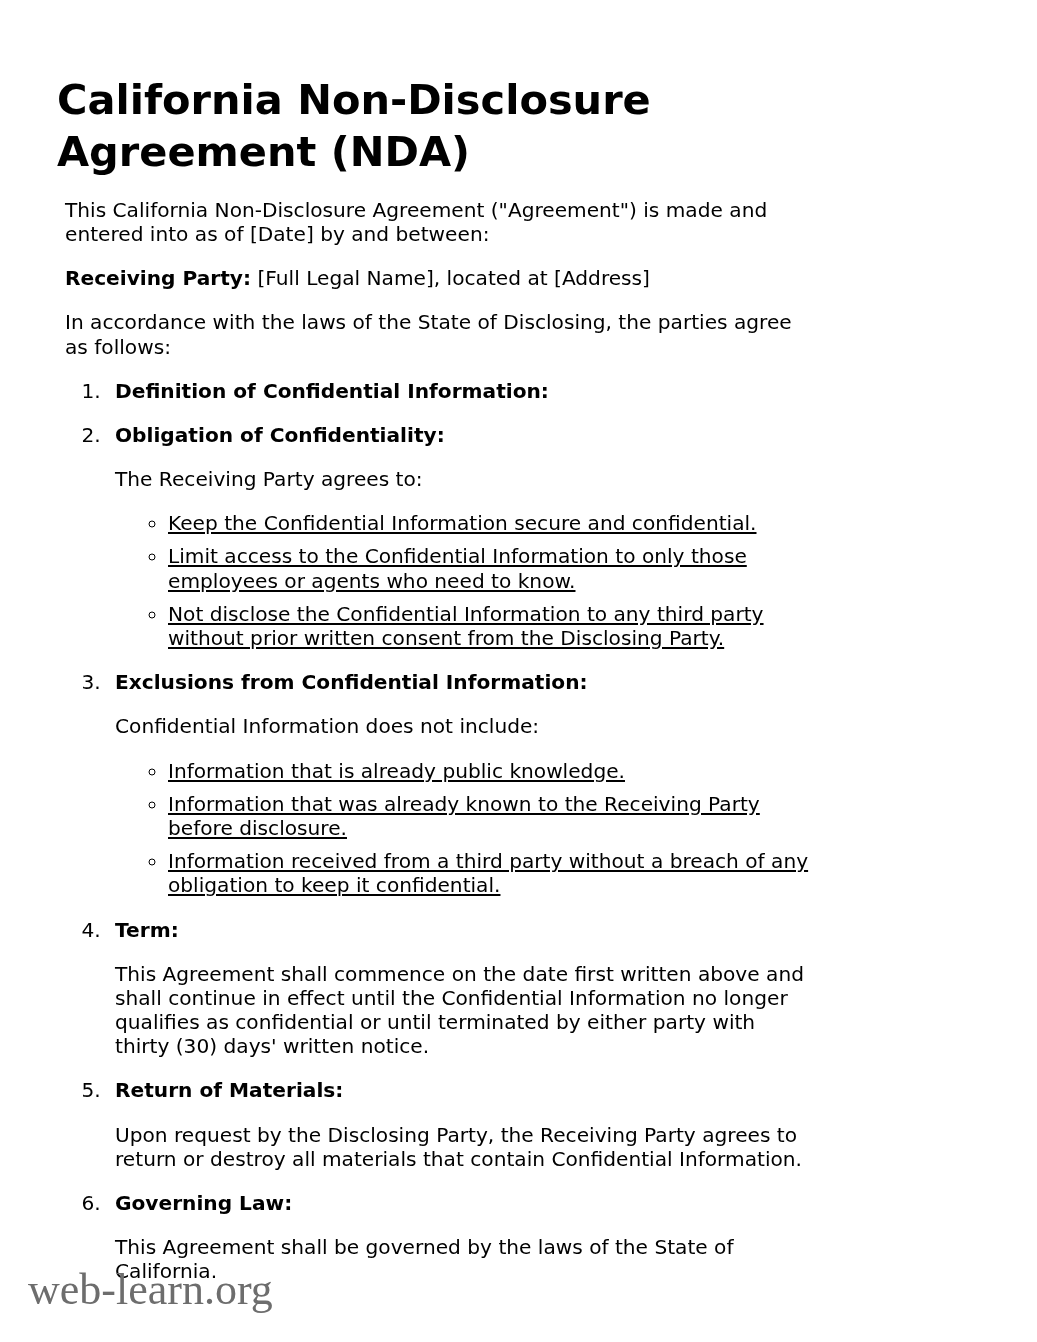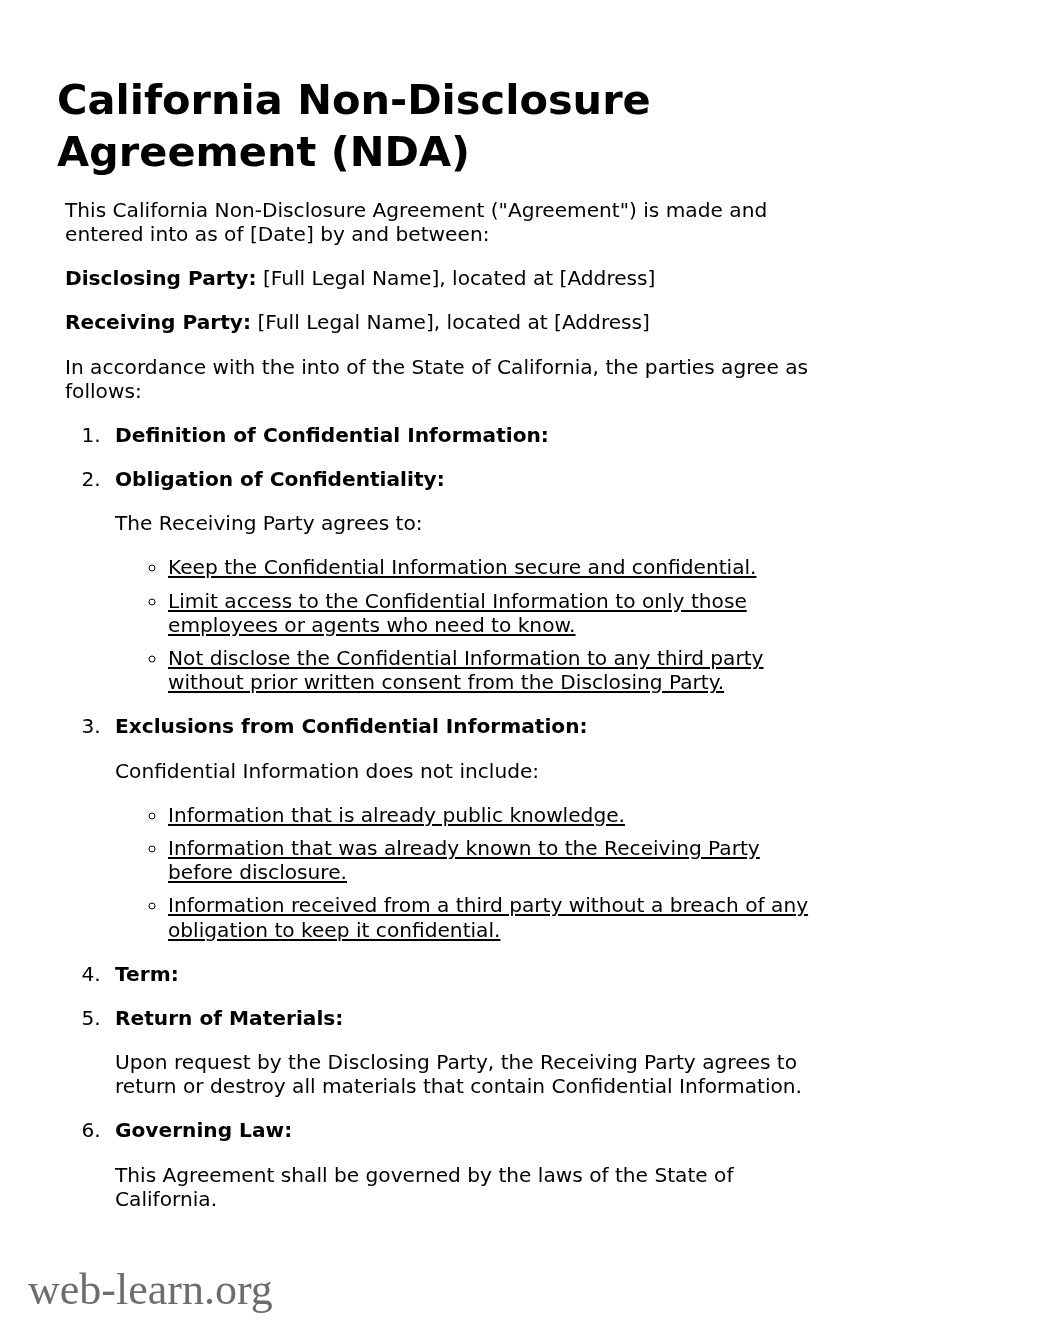--- a/index.html
+++ b/index.html
@@ -57,25 +57,24 @@
 </style>
 </head>
 <body>
 
 <div class="page">
 
   <h1>California Non-Disclosure Agreement (NDA)</h1>
 
   <p>This California Non-Disclosure Agreement ("Agreement") is made and entered into as of [Date] by and between:</p>
 
-  <p><strong>Disclosing Party:</strong><span> [Full Legal Name], located at [Address]</span></p>
 
   <p><strong>Receiving Party:</strong><span> [Full Legal Name], located at [Address]</span></p>
 
-  <p>In accordance with the into of the State of California, the parties agree as follows:</p>
+  <p>In accordance with the laws of the State of Disclosing, the parties agree as follows:</p>
 
   <ol class="sections" id="sections-list">
   <li>
     <p class="sec-heading"><strong>Definition of Confidential Information:</strong></p>
       </li>
 
   <li>
     <p class="sec-heading"><strong>Obligation of Confidentiality:</strong></p>
   <p>The Receiving Party agrees to:</p>
         <ul class="bullets">
@@ -90,20 +89,21 @@
   <p>Confidential Information does not include:</p>
         <ul class="bullets">
           <li>Information that is already public knowledge.</li>
           <li>Information that was already known to the Receiving Party before disclosure.</li>
           <li>Information received from a third party without a breach of any obligation to keep it confidential.</li>
         </ul>
       </li>
 
   <li>
     <p class="sec-heading"><strong>Term:</strong></p>
+  <p>This Agreement shall commence on the date first written above and shall continue in effect until the Confidential Information no longer qualifies as confidential or until terminated by either party with thirty (30) days' written notice.</p>
       </li>
 
   <li>
     <p class="sec-heading"><strong>Return of Materials:</strong></p>
   <p>Upon request by the Disclosing Party, the Receiving Party agrees to return or destroy all materials that contain Confidential Information.</p>
       </li>
 
   <li>
     <p class="sec-heading"><strong>Governing Law:</strong></p>
   <p>This Agreement shall be governed by the laws of the State of California.</p>

